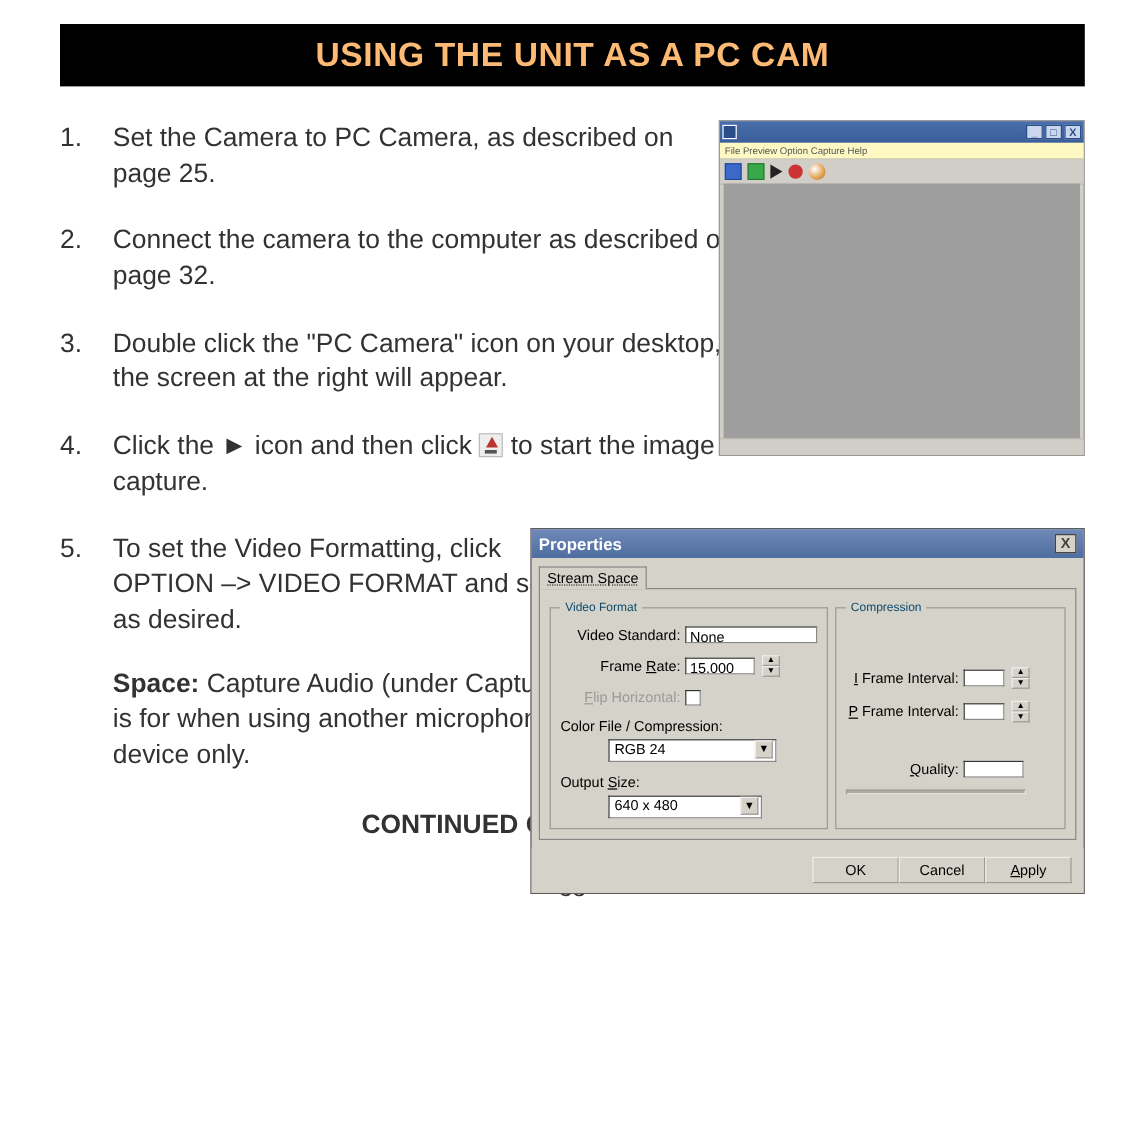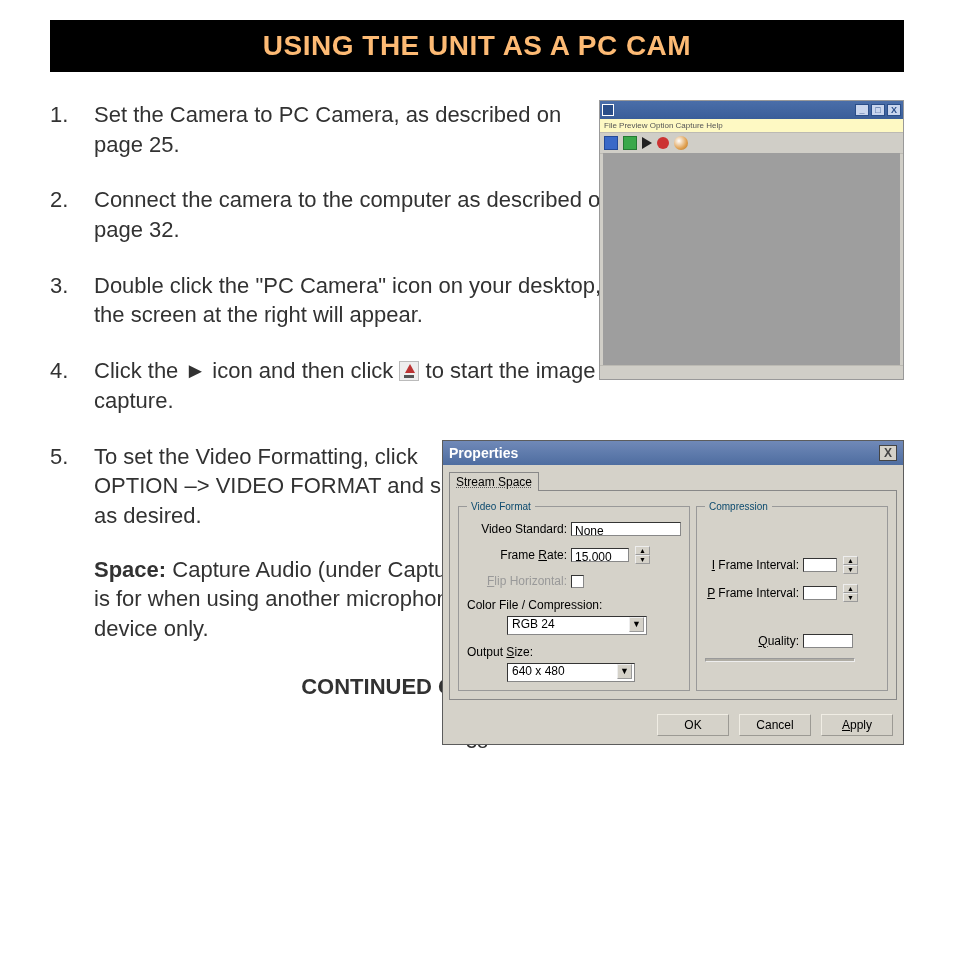--- a/index.html
+++ b/index.html
@@ -247,21 +247,21 @@
   .slider-track {
     width: 150px; height: 4px;
     background: #b0ada4;
     border: 1px inset #eee;
     position: relative;
     margin-top: 6px;
   }
   .button-bar {
     display: flex;
     justify-content: flex-end;
-    gap: 10px;
+    gap: 0;
     padding: 8px 10px;
     background: #d5d2c9;
   }
   .btn {
     min-width: 72px;
     height: 22px;
     background: #d5d2c9;
     border: 1px outset #f0ede4;
     font-size: 12px;
     text-align: center;

